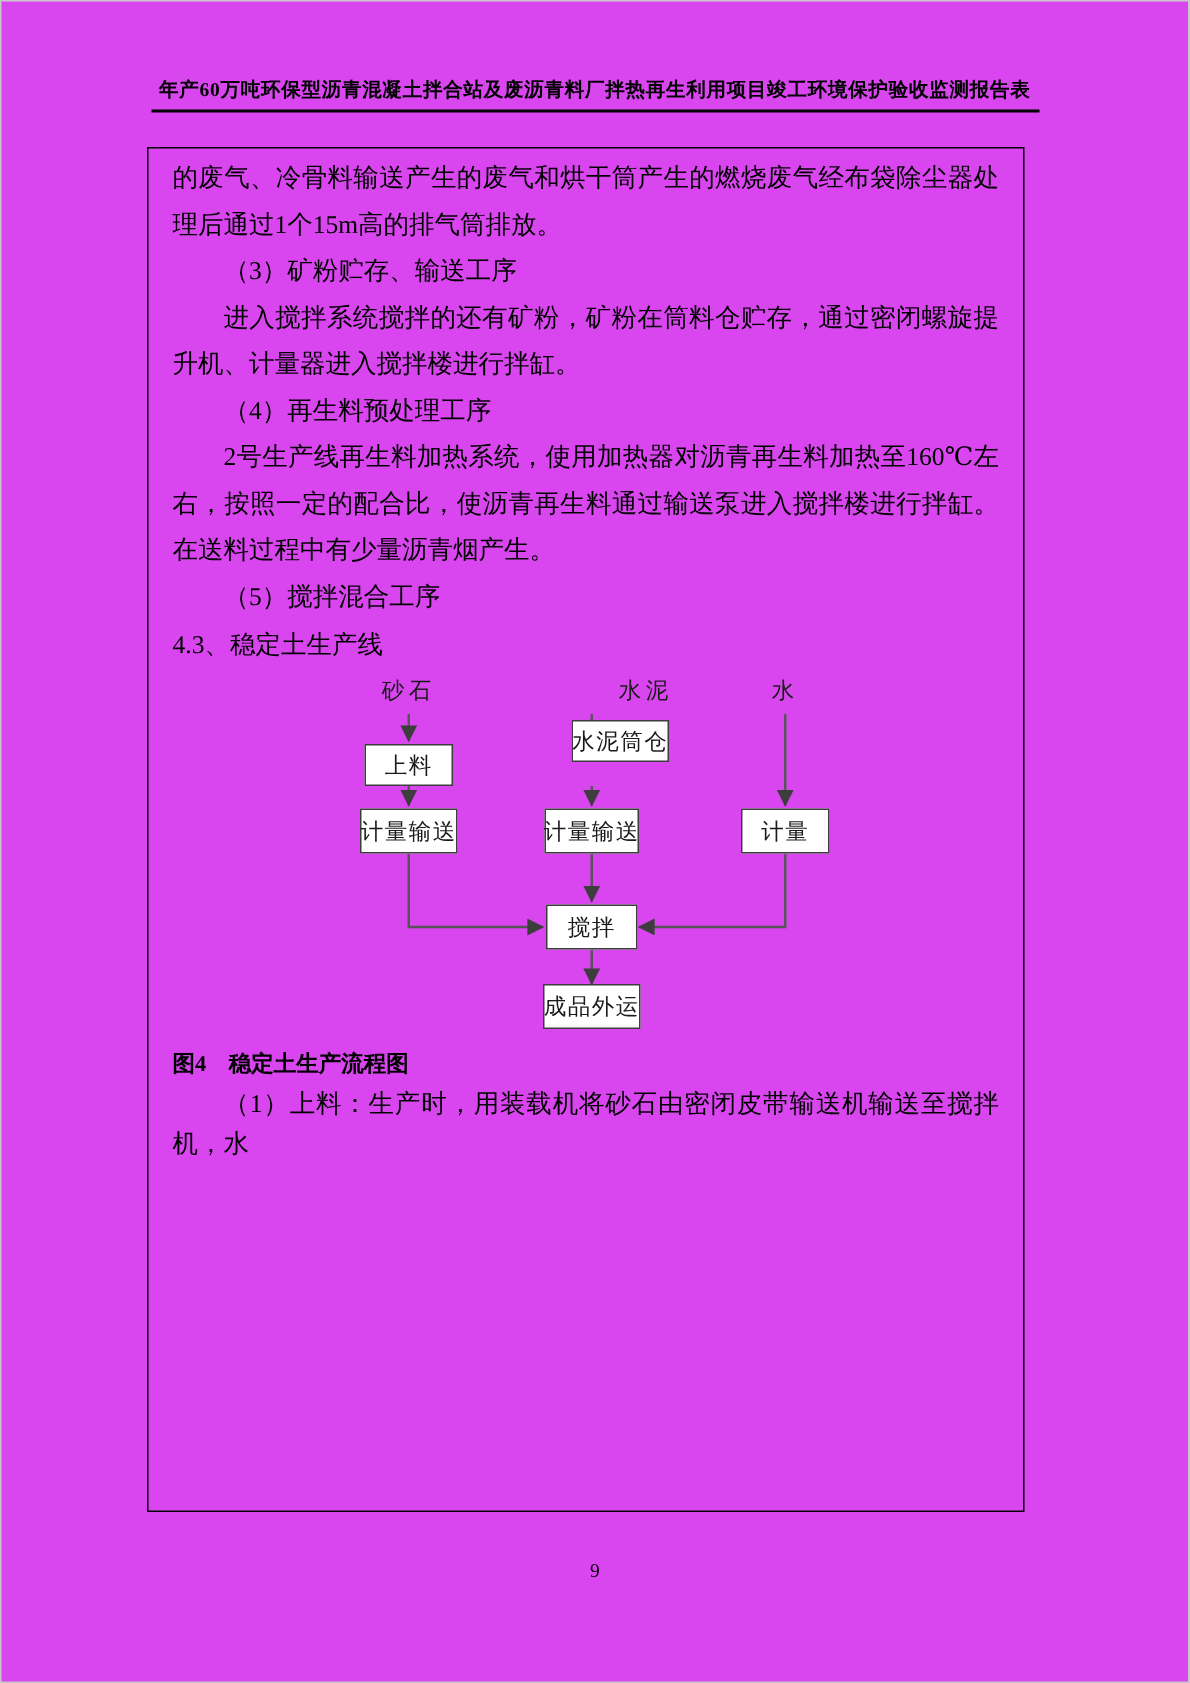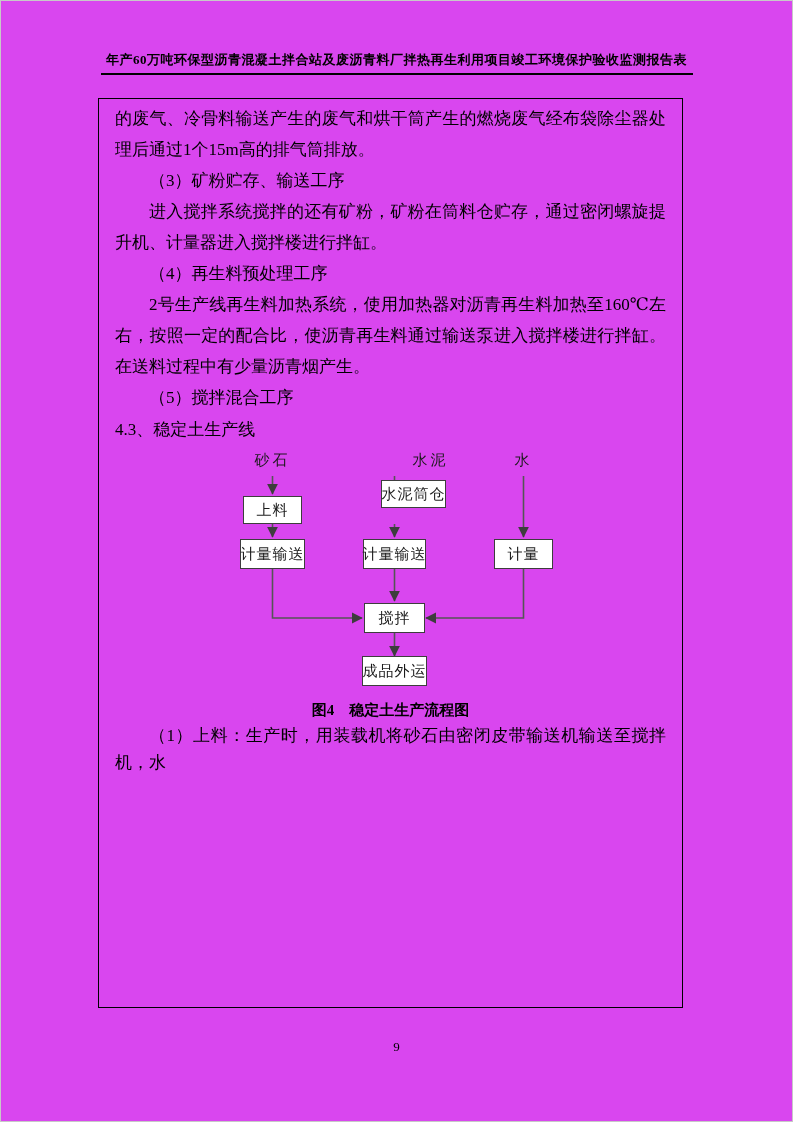--- a/index.html
+++ b/index.html
@@ -54,21 +54,21 @@
     position:absolute;
     border:1px solid #3d3d3d;
     background:#ffffff;
     font-size:15px; letter-spacing:1px; color:#1a1a1a;
     display:flex; align-items:center; justify-content:center;
     white-space:nowrap;
     text-align:center;
   }
   .figure-caption {
     font-size:15px; line-height:24px; font-weight:bold;
-    text-align:center; color:#000;
+    color:#000;
   }
   .last-para {
     font-size:17px; line-height:27px;
     text-indent:2em; text-align:justify; color:#000;
   }
   .page-number {
     position:absolute; top:1038px; left:0; width:100%;
     text-align:center; font-size:13px; color:#000;
   }
 </style>

